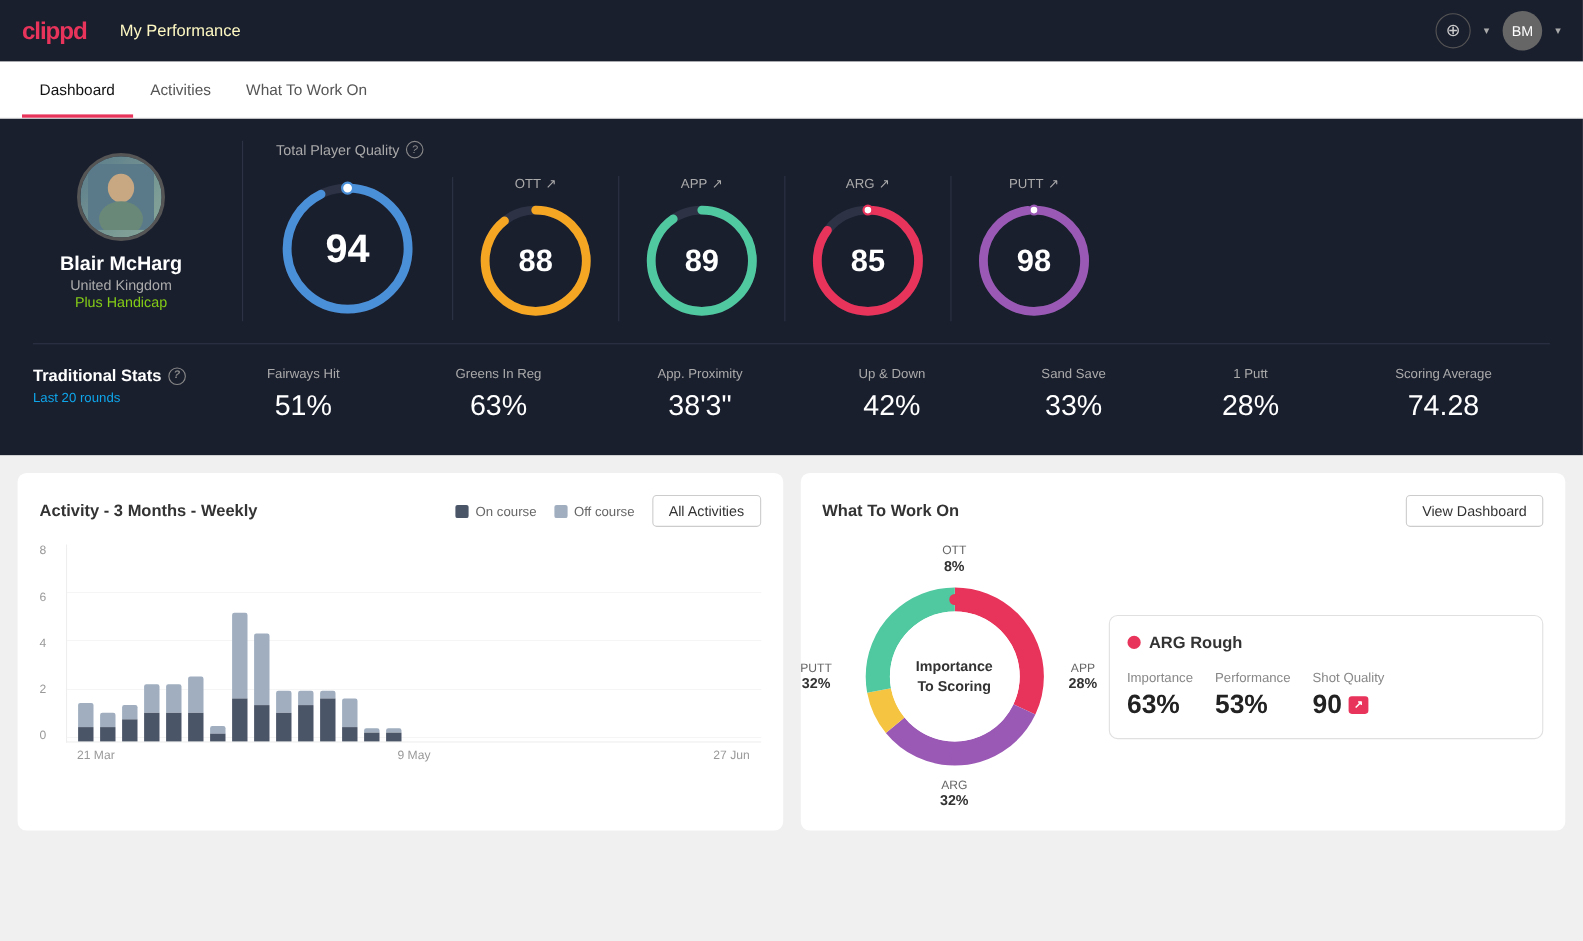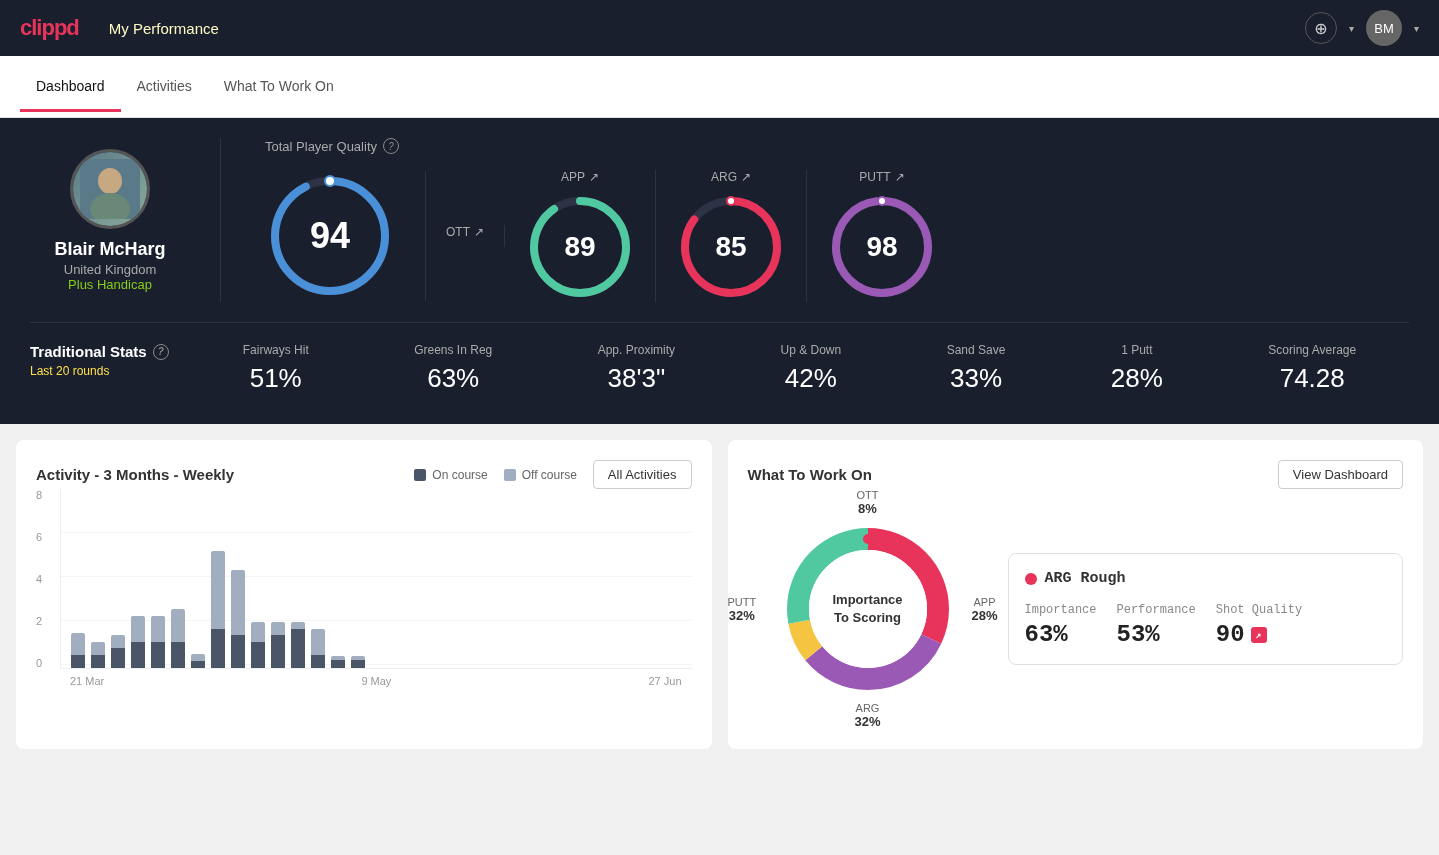--- a/index.html
+++ b/index.html
@@ -20,21 +20,21 @@
     .header-avatar { width: 36px; height: 36px; border-radius: 50%; background: #666; display: flex; align-items: center; justify-content: center; color: #fff; font-size: 13px; cursor: pointer; }
     .header-chevron { color: #aaa; font-size: 10px; cursor: pointer; }
 
     
     .tabs {
       background: #fff;
       display: flex;
       align-items: center;
       padding: 0 20px;
       border-bottom: 1px solid #e0e0e0;
-      height: 62px;
+      height: 52px;
     }
     .tab {
       padding: 0 16px;
       height: 50px;
       display: flex;
       align-items: center;
       font-size: 14px;
       color: #555;
       cursor: pointer;
       border-bottom: 3px solid transparent;
@@ -57,21 +57,21 @@
     .player-country { color: #aaa; font-size: 13px; margin-top: 2px; }
     .player-handicap { color: #84cc16; font-size: 13px; }
 
     
     .hero-divider { border: none; border-top: 1px solid #2d3345; margin: 20px 0; }
 
     
     .stats-row { display: flex; align-items: flex-start; padding: 0; }
     .stats-label-section { min-width: 160px; }
     .stats-title { color: #fff; font-size: 15px; font-weight: 600; display: flex; align-items: center; gap: 6px; }
-    .stats-subtitle { color: #fde047; font-size: 12px; margin-top: 4px; }
+    .stats-subtitle { color: #0ea5e9; font-size: 12px; margin-top: 4px; }
     .stats-items { display: flex; flex: 1; justify-content: space-around; }
     .stat-item { display: flex; flex-direction: column; align-items: center; }
     .stat-item-label { color: #aaa; font-size: 12px; margin-bottom: 6px; }
     .stat-item-value { color: #fff; font-size: 26px; font-weight: 300; }
 
     
     .bottom-section {
       display: flex;
       gap: 16px;
       padding: 16px;
@@ -80,32 +80,32 @@
 
     
     .card {
       background: #fff;
       border-radius: 8px;
       padding: 20px;
     }
     .activity-card { flex: 1; }
     .work-on-card { flex: 1; }
 
-    .card-header { display: flex; align-items: center; justify-content: space-between; }
+    .card-header { display: flex; align-items: center; justify-content: space-between; margin-bottom: 16px; }
     .card-title { font-size: 15px; font-weight: 600; color: #333; }
     .card-legend { display: flex; gap: 16px; align-items: center; }
     .legend-item { display: flex; align-items: center; gap: 6px; font-size: 12px; color: #666; }
     .legend-dot { width: 12px; height: 12px; border-radius: 2px; }
     .legend-dot-dark { background: #4a5568; }
     .legend-dot-light { background: #a0aec0; }
     .card-btn { border: 1px solid #ccc; border-radius: 4px; background: #fff; padding: 6px 14px; font-size: 13px; cursor: pointer; color: #333; }
 
     
     .work-on-content { display: flex; gap: 20px; align-items: center; }
-    .detail-card { border: 1px solid #e0e0e0; border-radius: 8px; padding: 16px; font-family: Liberation Mono, monospace; }
+    .detail-card { border: 1px solid #e0e0e0; border-radius: 8px; padding: 16px; }
     .detail-card-title { display: flex; align-items: center; gap: 8px; font-size: 15px; font-weight: 600; color: #333; margin-bottom: 16px; }
     .detail-dot { width: 12px; height: 12px; border-radius: 50%; background: #e8335a; }
     .detail-stats { display: flex; gap: 20px; }
     .detail-stat { }
     .detail-stat-label { font-size: 12px; color: #888; margin-bottom: 4px; }
     .detail-stat-value { font-size: 24px; font-weight: 700; color: #222; display: flex; align-items: center; gap: 6px; }
     .detail-stat-badge { background: #e8335a; color: #fff; font-size: 10px; border-radius: 3px; padding: 2px 5px; }
 
     
     .info-icon { width: 16px; height: 16px; border-radius: 50%; border: 1.5px solid #888; display: inline-flex; align-items: center; justify-content: center; color: #888; font-size: 10px; font-style: italic; cursor: pointer; }
@@ -143,21 +143,21 @@
             <ellipse cx="30" cy="22" rx="12" ry="13" fill="#c8a882"></ellipse>
             <ellipse cx="30" cy="50" rx="20" ry="16" fill="#6a8878"></ellipse>
           </svg>
         </div>
       </div>
       <div class="player-name">Blair McHarg</div>
       <div class="player-country">United Kingdom</div>
       <div class="player-handicap">Plus Handicap</div>
     </div>
 
-    <div style="flex:1; border-left:1px solid #2d3345; padding-left:44px;">
+    <div style="flex:1; border-left:1px solid #2d3345; padding-left:30px;">
       <div style="color:#aaa; font-size:13px; margin-bottom:16px; display:flex; align-items:center; gap:6px;">
         <span>Total Player Quality</span>
         <span class="info-icon">?</span>
       </div>
       <div style="display:flex; align-items:center; gap:0;">
 
         <div style="display:flex; align-items:center; justify-content:center; padding-right:30px; border-right:1px solid #2d3345;">
           <div style="position:relative; width:130px; height:130px;">
             <svg width="130" height="130" viewBox="0 0 130 130">
               <circle cx="65" cy="65" r="55" fill="none" stroke="#2d3345" stroke-width="8"></circle>
@@ -165,20 +165,27 @@
               <circle cx="65" cy="10" r="5" fill="#fff" stroke="#4a90d9" stroke-width="2"></circle>
             </svg>
             <div style="position:absolute;top:50%;left:50%;transform:translate(-50%,-50%);color:#fff;font-size:36px;font-weight:700;">94</div>
           </div>
         </div>
 
         <div style="display:flex; flex-direction:column; align-items:center; padding:0 20px; border-right:1px solid #2d3345;">
           <div style="color:#aaa;font-size:12px;margin-bottom:8px;display:flex;align-items:center;gap:4px;">
             <span>OTT</span>
             <span style="color:#aaa;">↗</span>
+          </div>
+          <div style="position:relative;width:110px;height:110px;">
+            <svg width="110" height="110" viewBox="0 0 110 110">
+              <circle cx="55" cy="55" r="46" fill="none" stroke="#2d3345" stroke-width="8"></circle>
+              <circle cx="55" cy="55" r="46" fill="none" stroke="#f5a623" stroke-width="8" stroke-dasharray="258 289" stroke-dashoffset="0" stroke-linecap="round" transform="rotate(-90 55 55)"></circle>
+            </svg>
+            <div style="position:absolute;top:50%;left:50%;transform:translate(-50%,-50%);color:#fff;font-size:28px;font-weight:700;">88</div>
           </div>
         </div>
 
         <div style="display:flex; flex-direction:column; align-items:center; padding:0 20px; border-right:1px solid #2d3345;">
           <div style="color:#aaa;font-size:12px;margin-bottom:8px;display:flex;align-items:center;gap:4px;">
             <span>APP</span>
             <span style="color:#aaa;">↗</span>
           </div>
           <div style="position:relative;width:110px;height:110px;">
             <svg width="110" height="110" viewBox="0 0 110 110">

